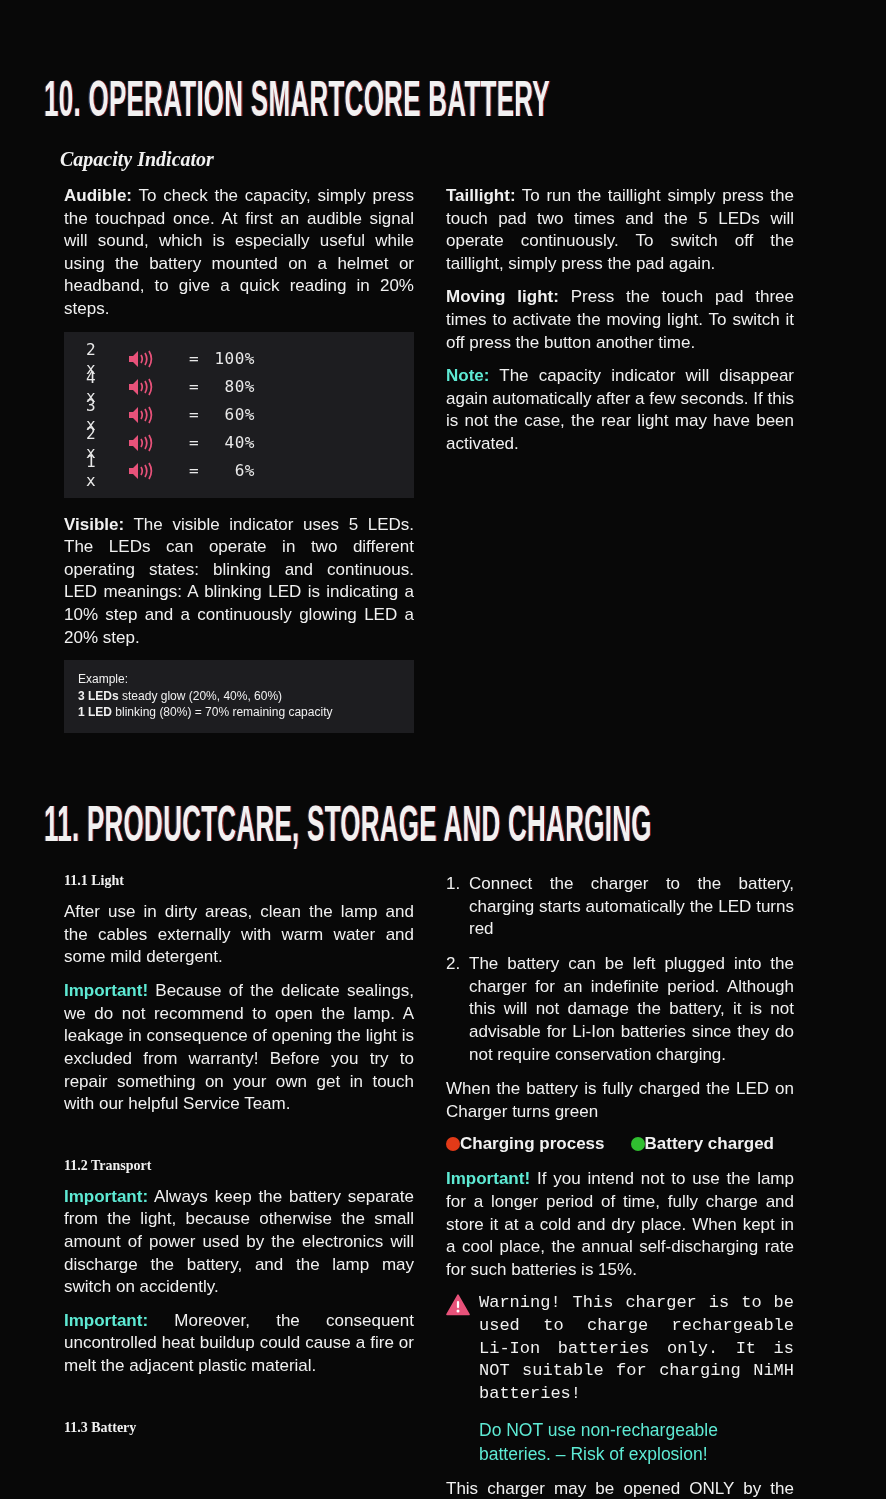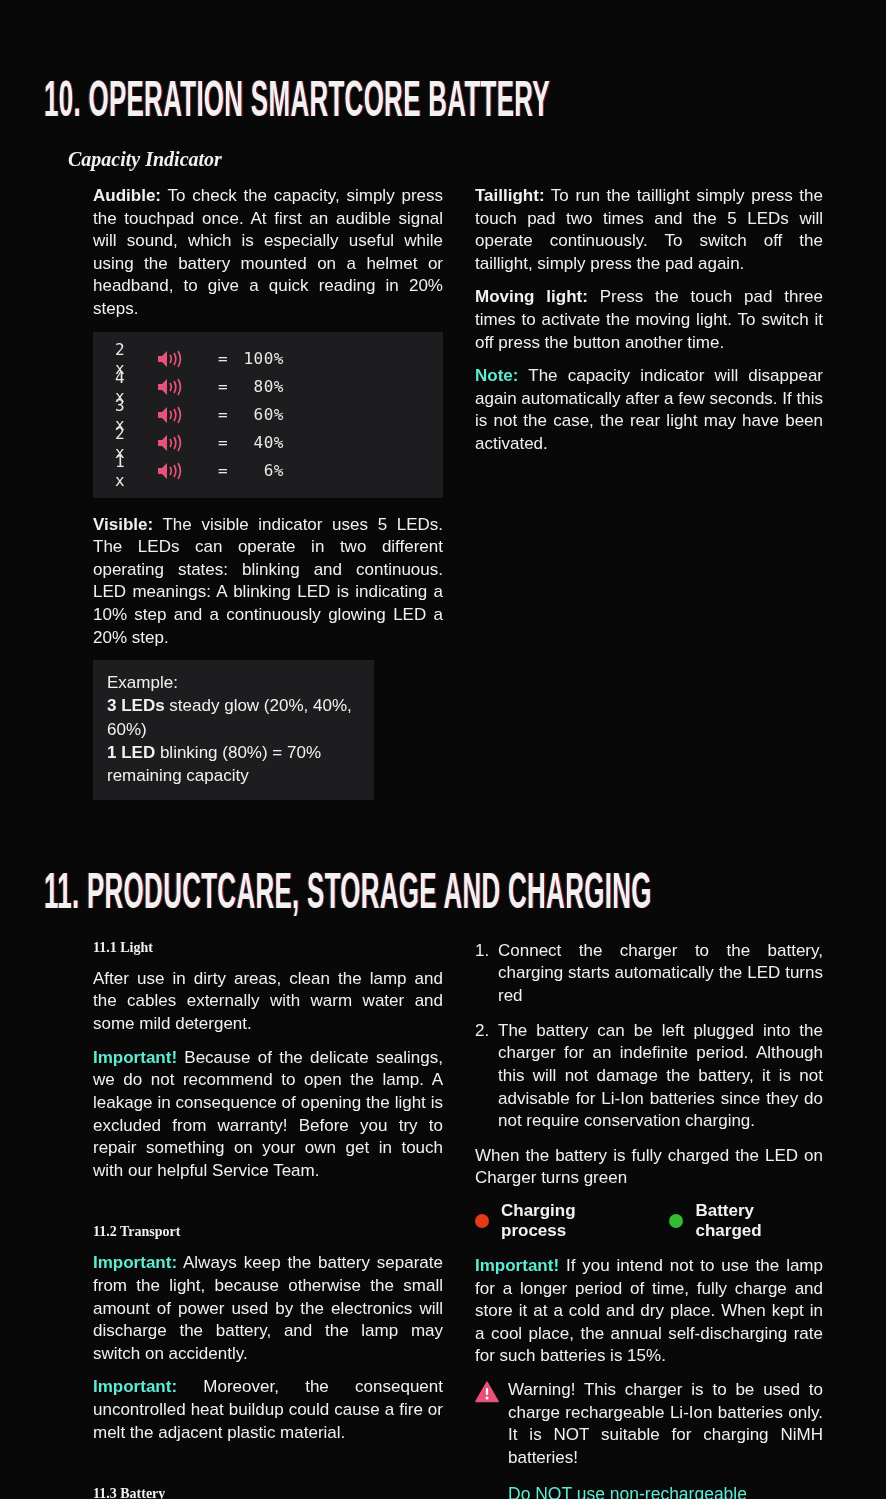--- a/index.html
+++ b/index.html
@@ -23,27 +23,27 @@
     margin:0 0 24px 0;
   }
   .sub-serif{
     font-family:"Liberation Serif",serif;
     font-style:italic;
     font-weight:bold;
     font-size:20px;
     margin:0 0 14px 0;
   }
   .cols{
-    margin-left:49px;
+    margin-left:20px;
     display:grid;
     grid-template-columns:350px 348px;
     column-gap:32px;
     align-items:start;
   }
-  .indent{margin-left:24px;}
+  .indent{margin-left:16px;}
   p.body{
     font-size:17px;
     line-height:1.33;
     text-align:justify;
     margin:0 0 11px 0;
   }
   .accent{color:#5eead4;}
   b.lead{font-weight:bold;}
   .beep-box{
     background:#1d1d20;
@@ -60,25 +60,25 @@
     font-size:16px;
     letter-spacing:0.5px;
     color:#e9e9e9;
   }
   .beep-count{width:30px;}
   .beep-icon{width:30px;margin-left:12px;display:flex;align-items:center;}
   .beep-eq{width:14px;margin-left:31px;}
   .beep-pct{width:52px;text-align:right;}
   .example-box{
     background:#1d1d20;
-    width:281px;
+    width:350px;
     box-sizing:border-box;
     padding:11px 14px 13px 14px;
     margin:6px 0 0 0;
-    font-size:17px;
+    font-size:12px;
     line-height:1.36;
   }
   .gap-lg{height:66px;}
   .h-serif{
     font-family:"Liberation Serif",serif;
     font-weight:bold;
     font-size:14px;
     margin:0 0 12px 0;
   }
   .spacer-head{margin-top:42px;}
@@ -92,25 +92,25 @@
     font-size:17px;
     line-height:1.33;
   }
   .num-item p.body{margin:0;flex:1;}
   .legend{
     display:flex;
     align-items:center;
     gap:26px;
     margin:4px 0 14px 0;
   }
-  .legend-item{display:flex;align-items:center;gap:12px;font-size:17px;font-weight:bold;}
+  .legend-item{display:flex;align-items:center;gap:0;font-size:17px;font-weight:bold;}
   .dot{width:14px;height:14px;border-radius:50%;display:inline-block;flex:none;}
   .warn-item{display:flex;margin:8px 0 12px 0;}
   .warn-ic{flex:none;width:24px;margin-right:9px;padding-top:2px;}
-  .warn-item p.body{margin:0;flex:1;}
+  .warn-item p.body{margin:0;flex:1;font-family:Liberation Mono, monospace;}
   .danger{
     margin:14px 0 12px 33px;
     font-size:17.5px;
     font-weight:normal;
     line-height:1.33;
   }
   .aftertext{margin-left:33px;}
 </style>
 </head>
 <body>

